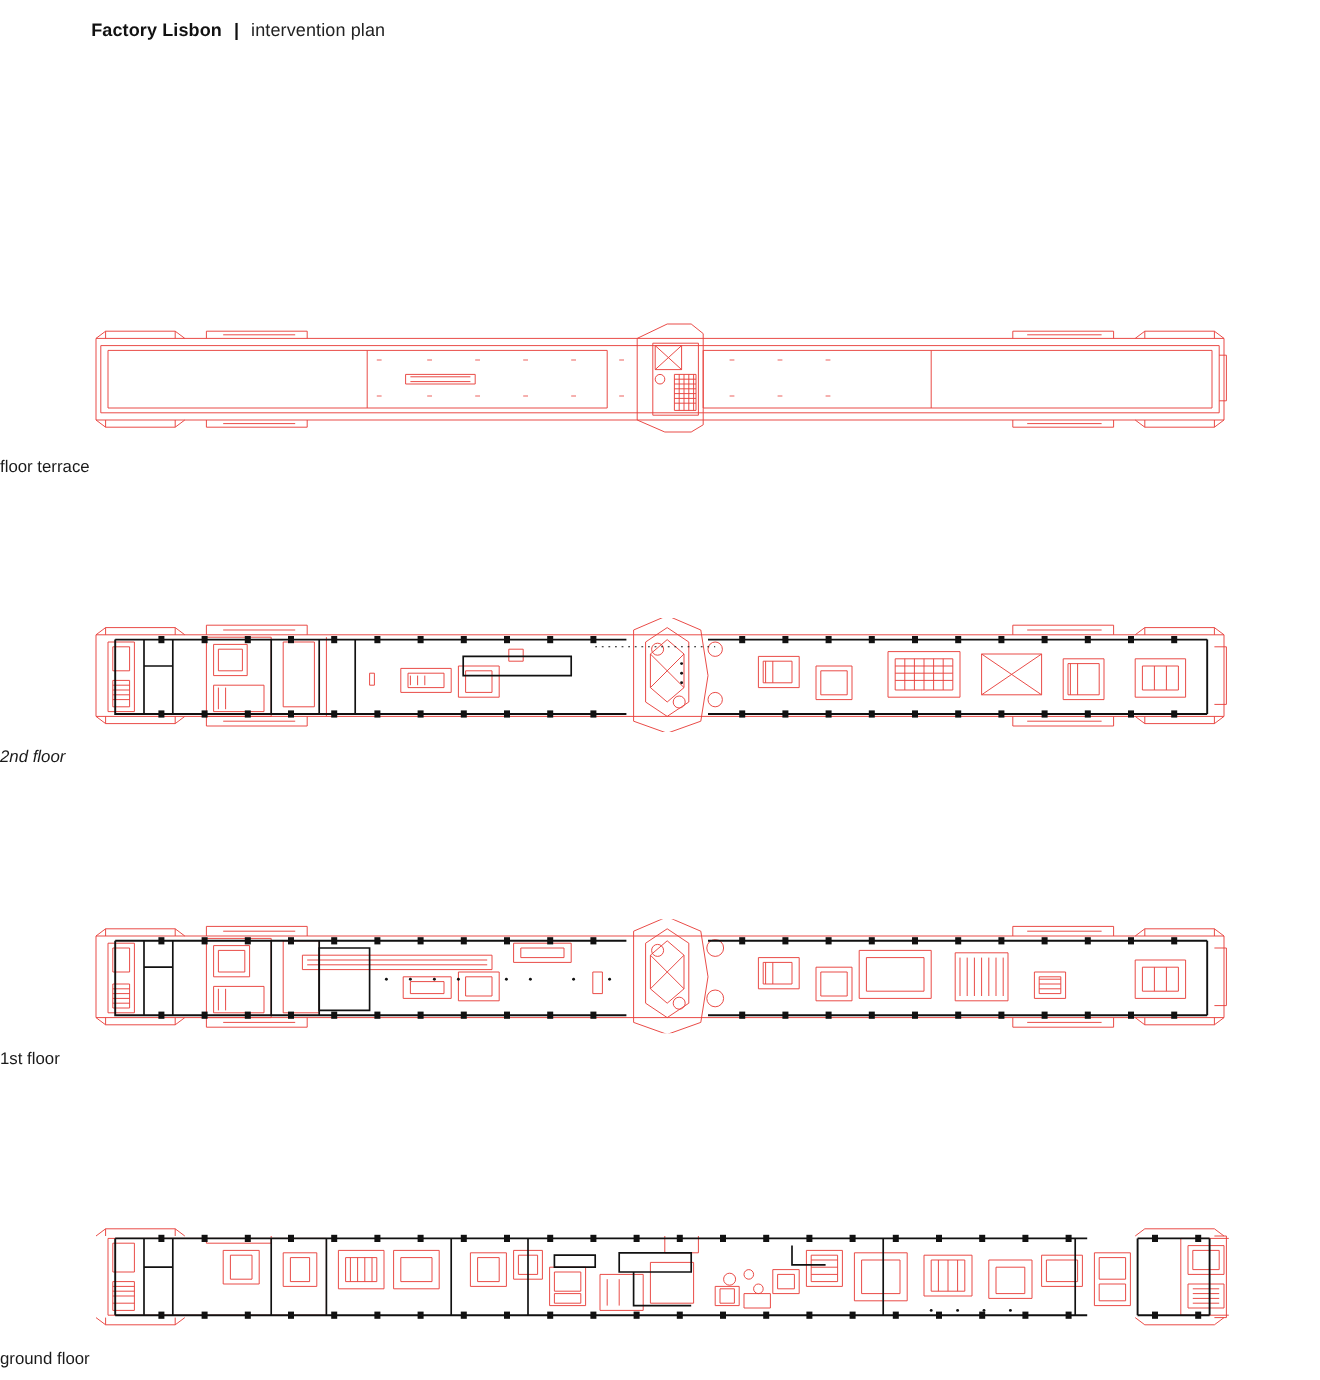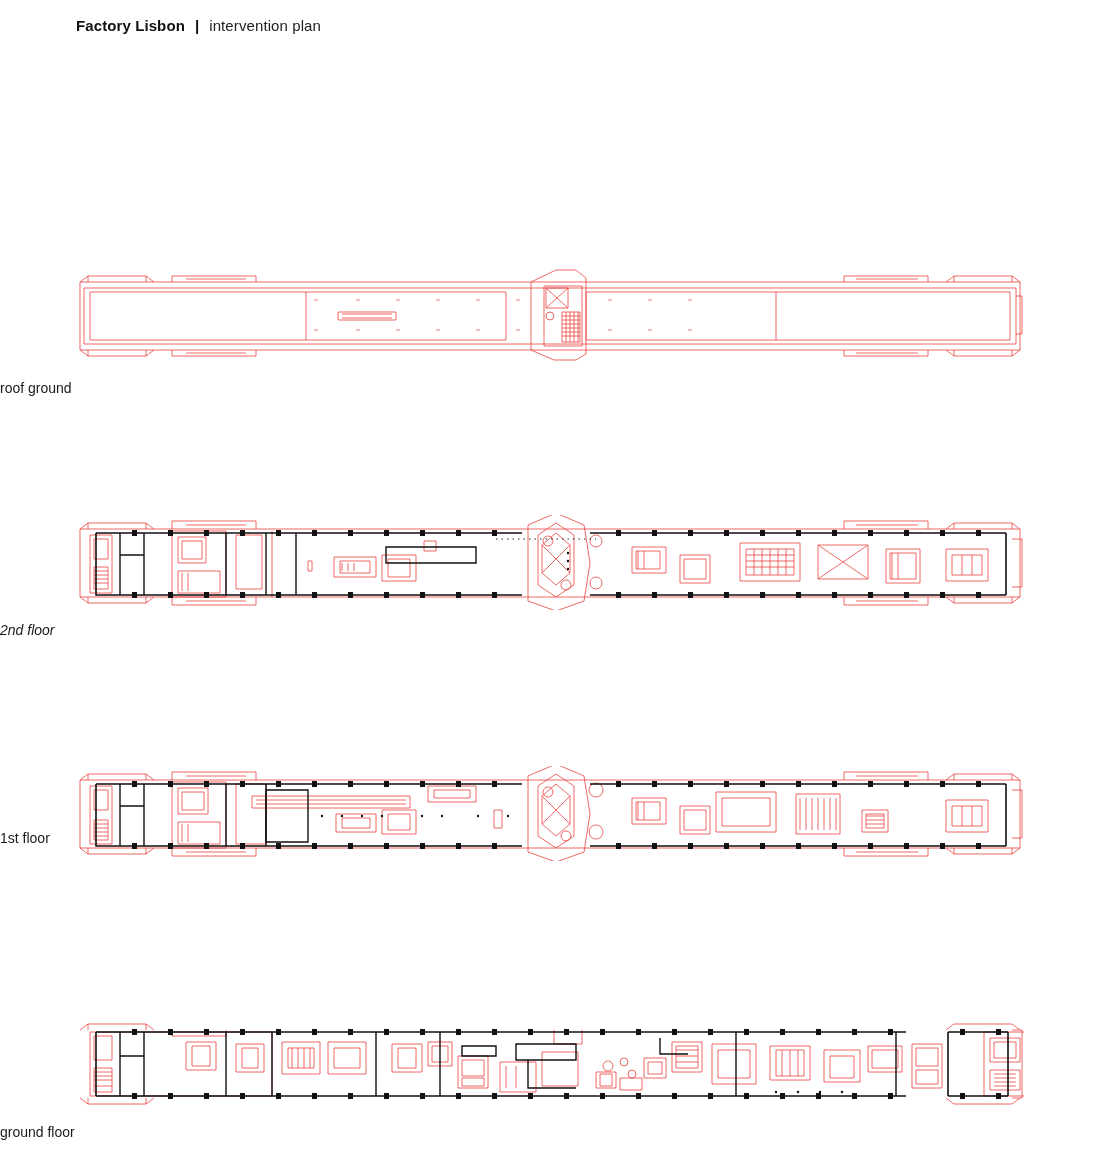--- a/index.html
+++ b/index.html
@@ -68,21 +68,21 @@
   }
 
   
   #block-roof    { top: 268px; }
   #block-second  { top: 515px; }
   #block-first   { top: 766px; }
   #block-ground  { top: 1016px; }
 
   #label-roof    { top: 380px; }
   #label-second  { top: 622px; font-style: italic; }
-  #label-first   { top: 830px; }
+  #label-first   { top: 874px; }
   #label-ground  { top: 1124px; text-align: center; }
 </style>
 </head>
 <body>
 
 <div class="header">
   <span class="title">Factory Lisbon</span>
   <span class="sep">|</span>
   <span class="subtitle">intervention plan</span>
 </div>
@@ -133,21 +133,21 @@
           <path d="M238 62 L242 62 M280 62 L284 62 M320 62 L324 62 M360 62 L364 62 M400 62 L404 62 M440 62 L444 62"></path>
           <path d="M532 32 L536 32 M572 32 L576 32 M612 32 L616 32"></path>
           <path d="M532 62 L536 62 M572 62 L576 62 M612 62 L616 62"></path>
         </g>
 
         <path d="M940 28 L946 28 L946 66 L940 66"></path>
       </g>
     </svg>
   </div>
 </div>
-<div class="plan-label" id="label-roof">roof ground</div>
+<div class="plan-label" id="label-roof">floor terrace</div>
 
 <div class="plan-block" id="block-second">
   <div class="plan-canvas">
     <svg viewBox="0 0 948 95" xmlns="http://www.w3.org/2000/svg">
 
       <g fill="none" stroke="#e8433f" stroke-width="0.8">
         <path d="M4 14 L4 82 L944 82 L944 14 Z"></path>
         <path d="M4 14 L12 8 L70 8 L78 14 M4 82 L12 88 L70 88 L78 82"></path>
         <path d="M12 8 L12 14 M70 8 L70 14 M12 88 L12 82 M70 88 L70 82"></path>
         <path d="M944 14 L936 8 L878 8 L870 14 M944 82 L936 88 L878 88 L870 82"></path>

